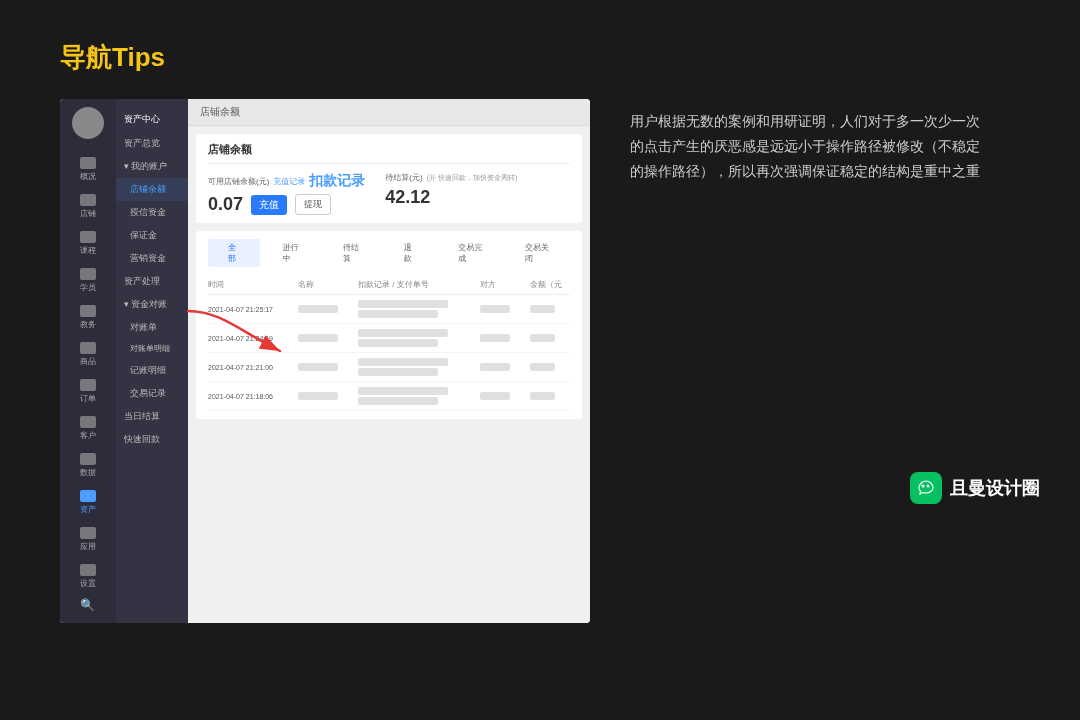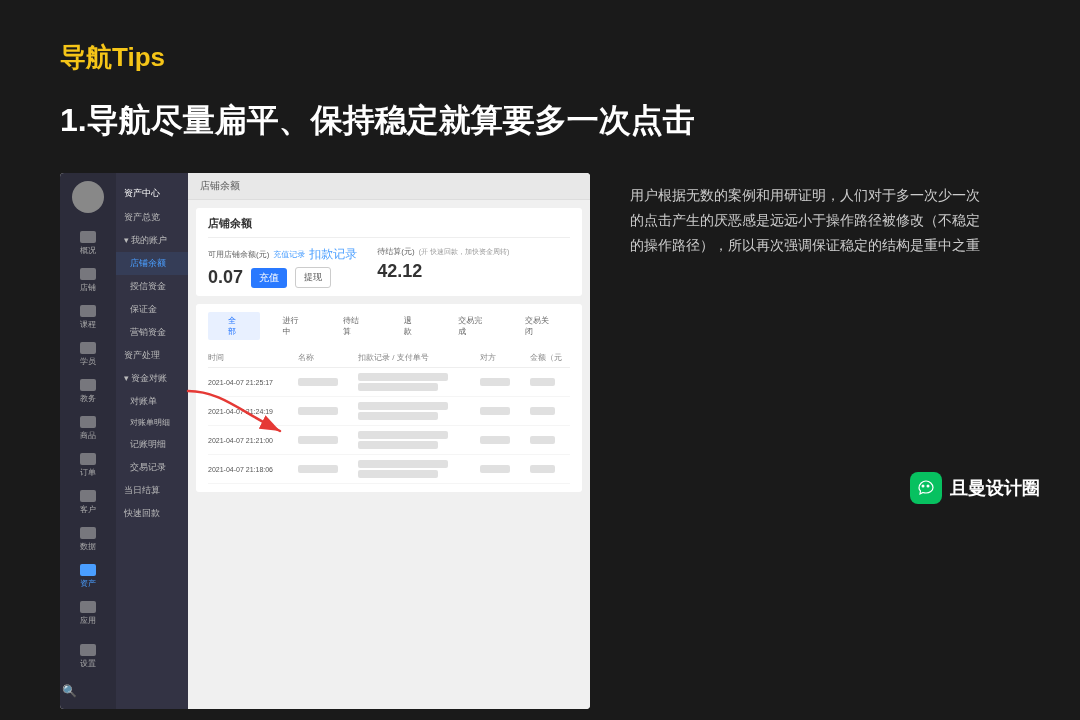--- a/index.html
+++ b/index.html
@@ -304,21 +304,20 @@
       height: 100%;
       pointer-events: none;
     }
   </style>
 </head>
 <body>
 
 <div class="page-container">
 
   <div class="nav-tips-title">导航Tips</div>
-  <div class="main-heading">1.导航尽量扁平、保持稳定就算要多一次点击</div>
 
   <div class="content-area">
 
     <div class="ui-mockup">
 
       <div class="sidebar">
         <div class="sidebar-logo"></div>
         <div class="sidebar-item">
           <div class="icon-box"></div>
           <span class="sidebar-item-label">概况</span>
@@ -352,21 +351,21 @@
           <span class="sidebar-item-label">客户</span>
         </div>
         <div class="sidebar-item">
           <div class="icon-box"></div>
           <span class="sidebar-item-label">数据</span>
         </div>
         <div class="sidebar-item active">
           <div class="icon-box" style="opacity:1;background:#4a9eff;"></div>
           <span class="sidebar-item-label" style="color:#4a9eff;">资产</span>
         </div>
-        <div style="margin-top:auto; display:flex; flex-direction:column; padding-bottom:8px; gap:6px; width:100%;">
+        <div style="margin-top:auto; display:flex; flex-direction:column; align-items:center; padding-bottom:8px; width:100%;">
           <div class="sidebar-item">
             <div class="icon-box"></div>
             <span class="sidebar-item-label">应用</span>
           </div>
           <div class="sidebar-item">
             <div class="icon-box"></div>
             <span class="sidebar-item-label">设置</span>
           </div>
           <div class="sidebar-search">🔍</div>
         </div>
@@ -395,21 +394,21 @@
 
         <div class="content-section">
           <div class="section-title">店铺余额</div>
 
           <div style="display:flex; gap:20px; align-items:flex-start;">
 
             <div>
               <div style="display:flex; align-items:center; gap:4px; margin-bottom:4px;">
                 <span style="font-size:8px; color:#666;">可用店铺余额(元)</span>
                 <span style="font-size:8px; color:#4a9eff; cursor:pointer;">充值记录</span>
-                <span style="font-size:12px; color:#4a9eff; cursor:pointer;">扣款记录</span>
+                <span style="font-size:14px; color:#4a9eff; cursor:pointer;font-weight:bold;">扣款记录</span>
               </div>
               <div class="balance-value-row">
                 <span class="balance-amount">0.07</span>
                 <button class="btn-charge">充值</button>
                 <button class="btn-view">提现</button>
               </div>
             </div>
 
             <div>
               <div style="display:flex; align-items:center; gap:4px; margin-bottom:4px;">

